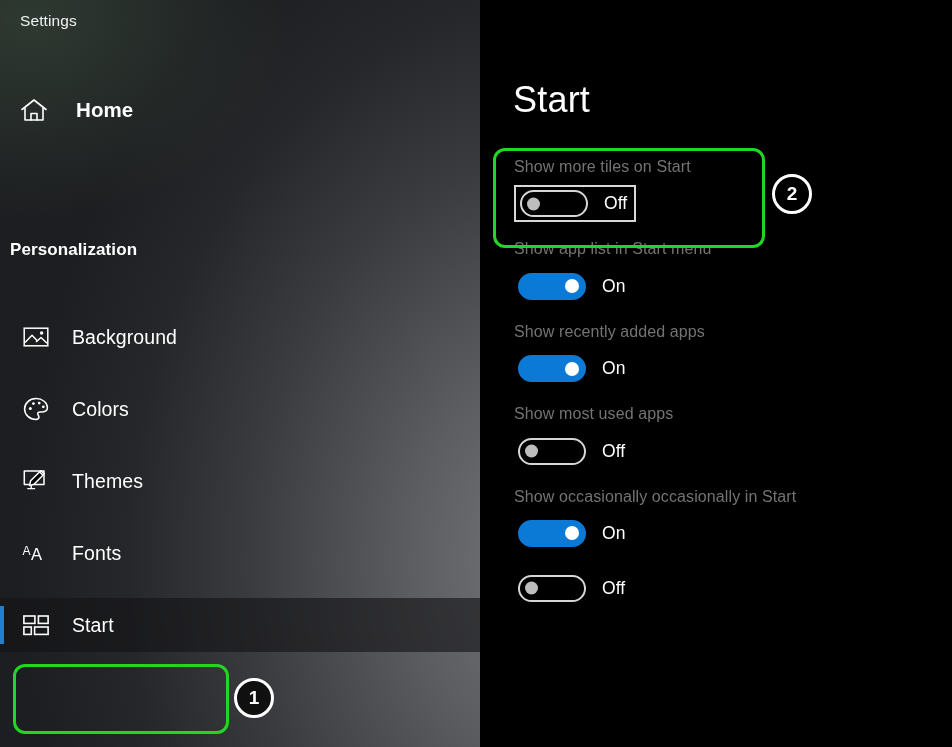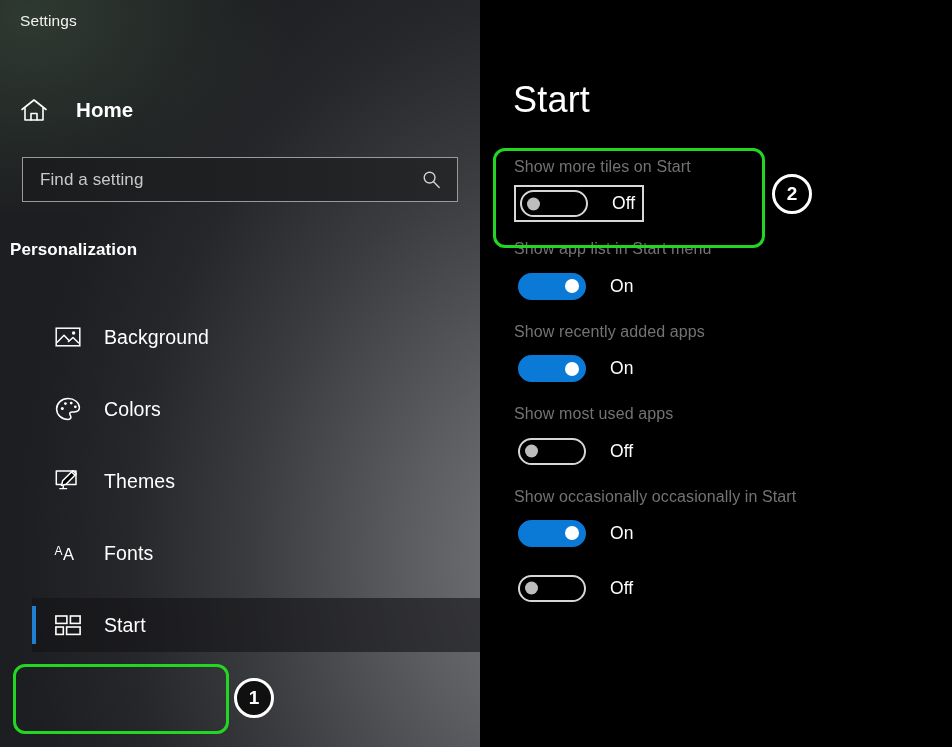--- a/index.html
+++ b/index.html
@@ -87,21 +87,20 @@
     font-size: 17px;
     font-weight: bold;
     color: #ffffff;
     letter-spacing: 0.1px;
   }
 
   .navlist {
     position: absolute;
     left: 0; top: 310px;
     width: 480px;
-    padding-left: 32px;
   }
   .nav-item {
     position: relative;
     height: 54px;
     display: flex;
     align-items: center;
     box-sizing: border-box;
     margin-bottom: 18px;
   }
   .nav-item .nav-icon {
@@ -156,21 +155,21 @@
   .setting-label {
     font-size: 16px;
     color: #737373;
     letter-spacing: 0.1px;
     margin-bottom: 9px;
     line-height: 1.15;
   }
   .toggle-row {
     display: flex;
     align-items: center;
-    gap: 24px;
+    gap: 16px;
     width: fit-content;
     padding: 3px 7px 3px 2px;
     box-sizing: border-box;
     border: 2px solid transparent;
     text-decoration: underline;
   }
   .toggle-row.focused {
     border-color: #d8d8d8;
     padding-left: 4px;
   }
@@ -264,29 +263,20 @@
         <span class="home-icon">
           <svg width="28" height="26" viewBox="0 0 28 26" fill="none">
             <path d="M2 12.5 L14 3 L26 12.5" stroke="#ffffff" stroke-width="1.6" stroke-linecap="round" stroke-linejoin="round"></path>
             <path d="M5 11.2 V23 H23 V11.2" stroke="#ffffff" stroke-width="1.6" stroke-linecap="round" stroke-linejoin="round"></path>
             <path d="M11 23 V16.5 H17 V23" stroke="#ffffff" stroke-width="1.6" stroke-linecap="round" stroke-linejoin="round"></path>
           </svg>
         </span>
         <span class="home-label">Home</span>
       </div>
 
-      <div class="search-box">
-        <span class="search-input-text">Find a setting</span>
-        <span class="search-icon">
-          <svg width="19" height="19" viewBox="0 0 19 19" fill="none">
-            <circle cx="7.6" cy="7.6" r="5.4" stroke="#d0d0d0" stroke-width="1.4"></circle>
-            <path d="M11.6 11.8 L17.2 17.6" stroke="#d0d0d0" stroke-width="1.4" stroke-linecap="round"></path>
-          </svg>
-        </span>
-      </div>
 
       <div class="section-heading">Personalization</div>
 
       <div class="navlist">
 
         <div class="nav-item">
           <span class="nav-icon">
             <svg width="26" height="22" viewBox="0 0 26 22" fill="none">
               <rect x="1.2" y="2.2" width="23.6" height="17.6" stroke="#ffffff" stroke-width="1.5"></rect>
               <path d="M2 16.5 L9 9.2 L14.5 15" stroke="#ffffff" stroke-width="1.5" stroke-linejoin="round"></path>

